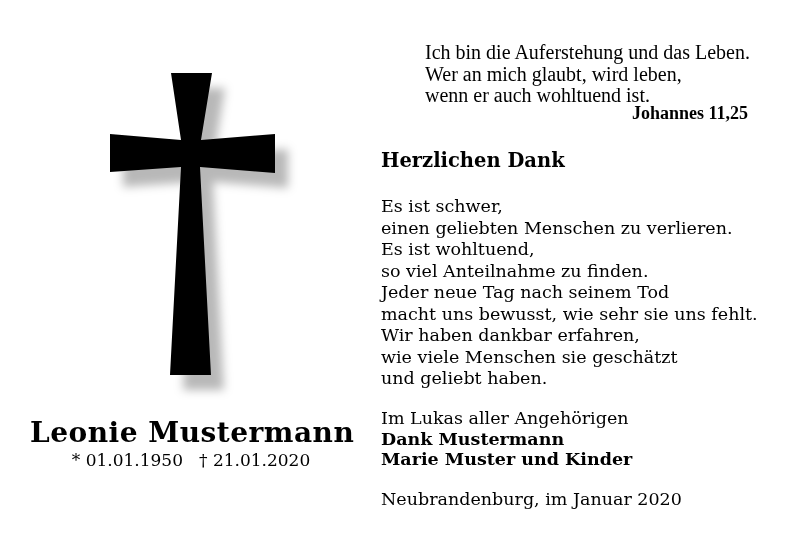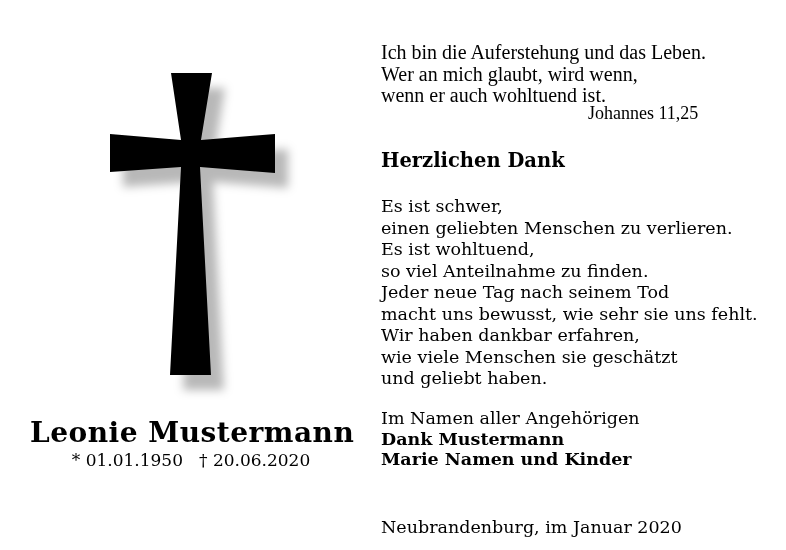--- a/index.html
+++ b/index.html
@@ -6,21 +6,21 @@
   html, body { background: #ffffff; }
   .card {
     position: relative;
     width: 786px;
     height: 550px;
     background: #ffffff;
     color: #000000;
     overflow: hidden;
   }
   .abs { position: absolute; }
-  .serif-t { font-family: "Liberation Serif", serif; }   
+  .serif-t { font-family: "Liberation Serif", serif; margin-left: 44px; }   
   .serif-g { font-family: "DejaVu Serif", serif; }       
 
   .cross-svg {
     position: absolute;
     left: 110px;
     top: 73px;
     width: 165px;
     height: 302px;
     overflow: visible;
     filter: drop-shadow(13px 15px 5px rgba(0,0,0,0.28));
@@ -35,62 +35,62 @@
   }
   .dates {
     left: 30px; top: 448px; width: 322px;
     text-align: center;
     font-size: 17px; line-height: 24px;
     white-space: nowrap;
   }
   .dates .birth { margin-right: 16px; }
 
   .verse { left: 381px; top: 42px; font-size: 20px; line-height: 21.5px; white-space: nowrap; }
-  .attribution { left: 588px; top: 103px; font-size: 18px; line-height: 21.5px; white-space: nowrap; }
+  .attribution { left: 588px; top: 103px; font-size: 18px; line-height: 21.5px; white-space: nowrap; font-weight: bold; }
   .heading { left: 381px; top: 150px; font-size: 19.5px; font-weight: bold; line-height: 21.5px; white-space: nowrap; }
   .body-text { left: 381px; top: 196px; font-size: 17.5px; line-height: 21.5px; white-space: nowrap; }
   .closing { left: 381px; top: 408px; font-size: 17.5px; line-height: 20.5px; white-space: nowrap; }
   .closing .bold { font-weight: bold; }
-  .place-date { left: 381px; top: 517px; font-size: 17.5px; line-height: 21.5px; white-space: nowrap; }
+  .place-date { left: 381px; top: 489px; font-size: 17.5px; line-height: 21.5px; white-space: nowrap; }
 </style>
 </head>
 <body style="background: rgb(255, 255, 255);">
 
 <div class="card" style="background: rgb(255, 255, 255); color: rgb(0, 0, 0);">
 
   <svg class="cross-svg" viewBox="0 0 165 302" xmlns="http://www.w3.org/2000/svg" aria-hidden="true">
     <polygon points="61,0 102,0 91,67 165,61 165,100 90,94 101,302 60,302 71,94 0,99 0,61 71,67" fill="#000000"></polygon>
   </svg>
 
   <div class="abs name serif-g">Leonie Mustermann</div>
   <div class="abs dates serif-g">
-    <span class="birth">* 01.01.1950</span><span>† 20.06.2020</span>
+    <span class="birth">* 01.01.1950</span><span>† 21.01.2020</span>
   </div>
 
   <div class="abs verse serif-t">
     <div>Ich bin die Auferstehung und das Leben.</div>
-    <div>Wer an mich glaubt, wird wenn,</div>
+    <div>Wer an mich glaubt, wird leben,</div>
     <div>wenn er auch wohltuend ist.</div>
   </div>
   <div class="abs attribution serif-t">Johannes 11,25</div>
 
   <div class="abs body-text serif-g">
     <div>Es ist schwer,</div>
     <div>einen geliebten Menschen zu verlieren.</div>
     <div>Es ist wohltuend,</div>
     <div>so viel Anteilnahme zu finden.</div>
     <div>Jeder neue Tag nach seinem Tod</div>
     <div>macht uns bewusst, wie sehr sie uns fehlt.</div>
     <div>Wir haben dankbar erfahren,</div>
     <div>wie viele Menschen sie geschätzt</div>
     <div>und geliebt haben.</div>
   </div>
   <div class="abs heading serif-g">Herzlichen Dank</div>
 
   <div class="abs closing serif-g">
-    <div>Im Namen aller Angehörigen</div>
+    <div>Im Lukas aller Angehörigen</div>
     <div class="bold">Dank Mustermann</div>
-    <div class="bold">Marie Namen und Kinder</div>
+    <div class="bold">Marie Muster und Kinder</div>
   </div>
 
   <div class="abs place-date serif-g">Neubrandenburg, im Januar 2020</div>
 
 </div>
 
 </body></html>

